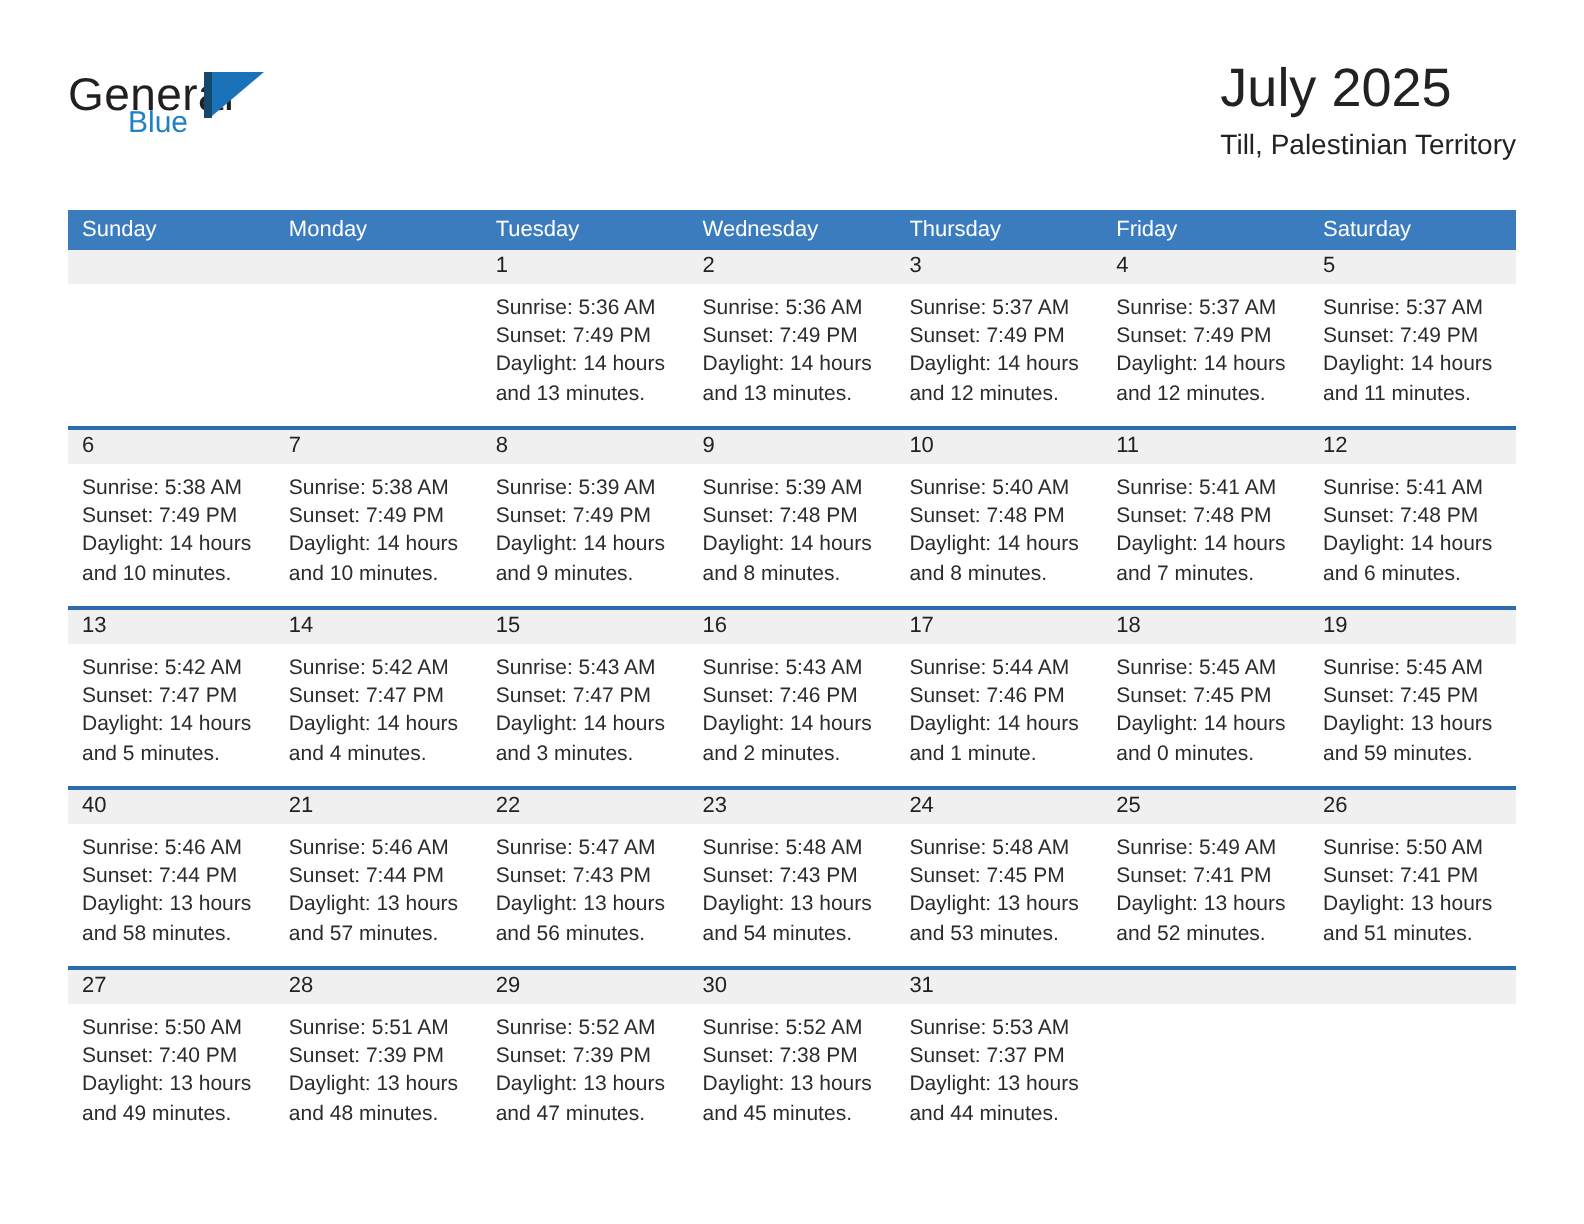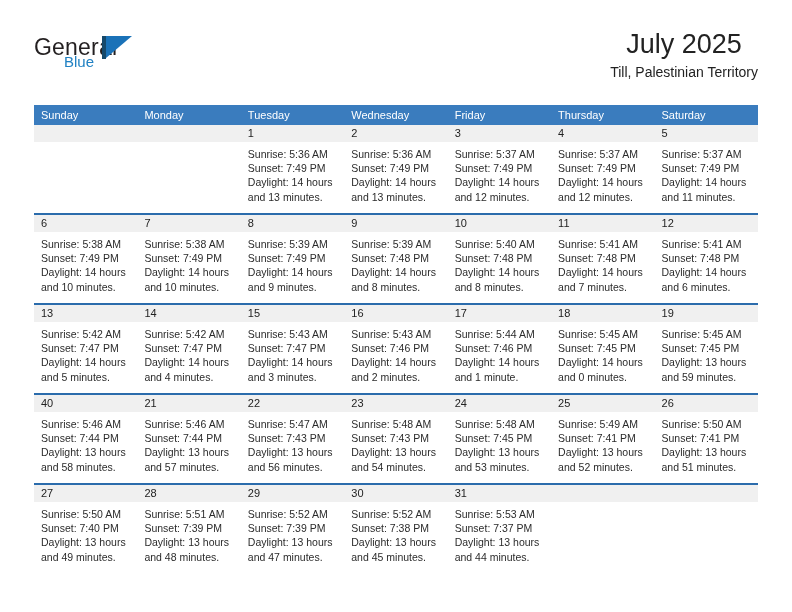--- a/index.html
+++ b/index.html
@@ -67,21 +67,21 @@
     width: 0;
     height: 0;
     border-left: 26px solid #1a72b8;
     border-bottom: 22px solid transparent;
   }
 
   .title-block {
     position: absolute;
     right: 0;
     top: 0;
-    text-align: center;
+    text-align: left;
   }
   .cal-title {
     font-size: 27px;
     color: #222222;
     line-height: 32px;
     white-space: nowrap;
   }
   .cal-subtitle {
     font-size: 14px;
     color: #222222;
@@ -174,22 +174,22 @@
 
   </div>
 
   <div class="calendar">
 
     <div class="dow-row">
       <div class="dow">Sunday</div>
       <div class="dow">Monday</div>
       <div class="dow">Tuesday</div>
       <div class="dow">Wednesday</div>
+      <div class="dow">Thursday</div>
       <div class="dow">Friday</div>
-      <div class="dow">Thursday</div>
       <div class="dow">Saturday</div>
     </div>
 
     <div id="weeks-container">
         <div class="week">
           <div class="week-inner">
             <div class="cell empty">
     <div class="daynum-band"></div>
     <span class="daynum"></span>
     <div class="details">

